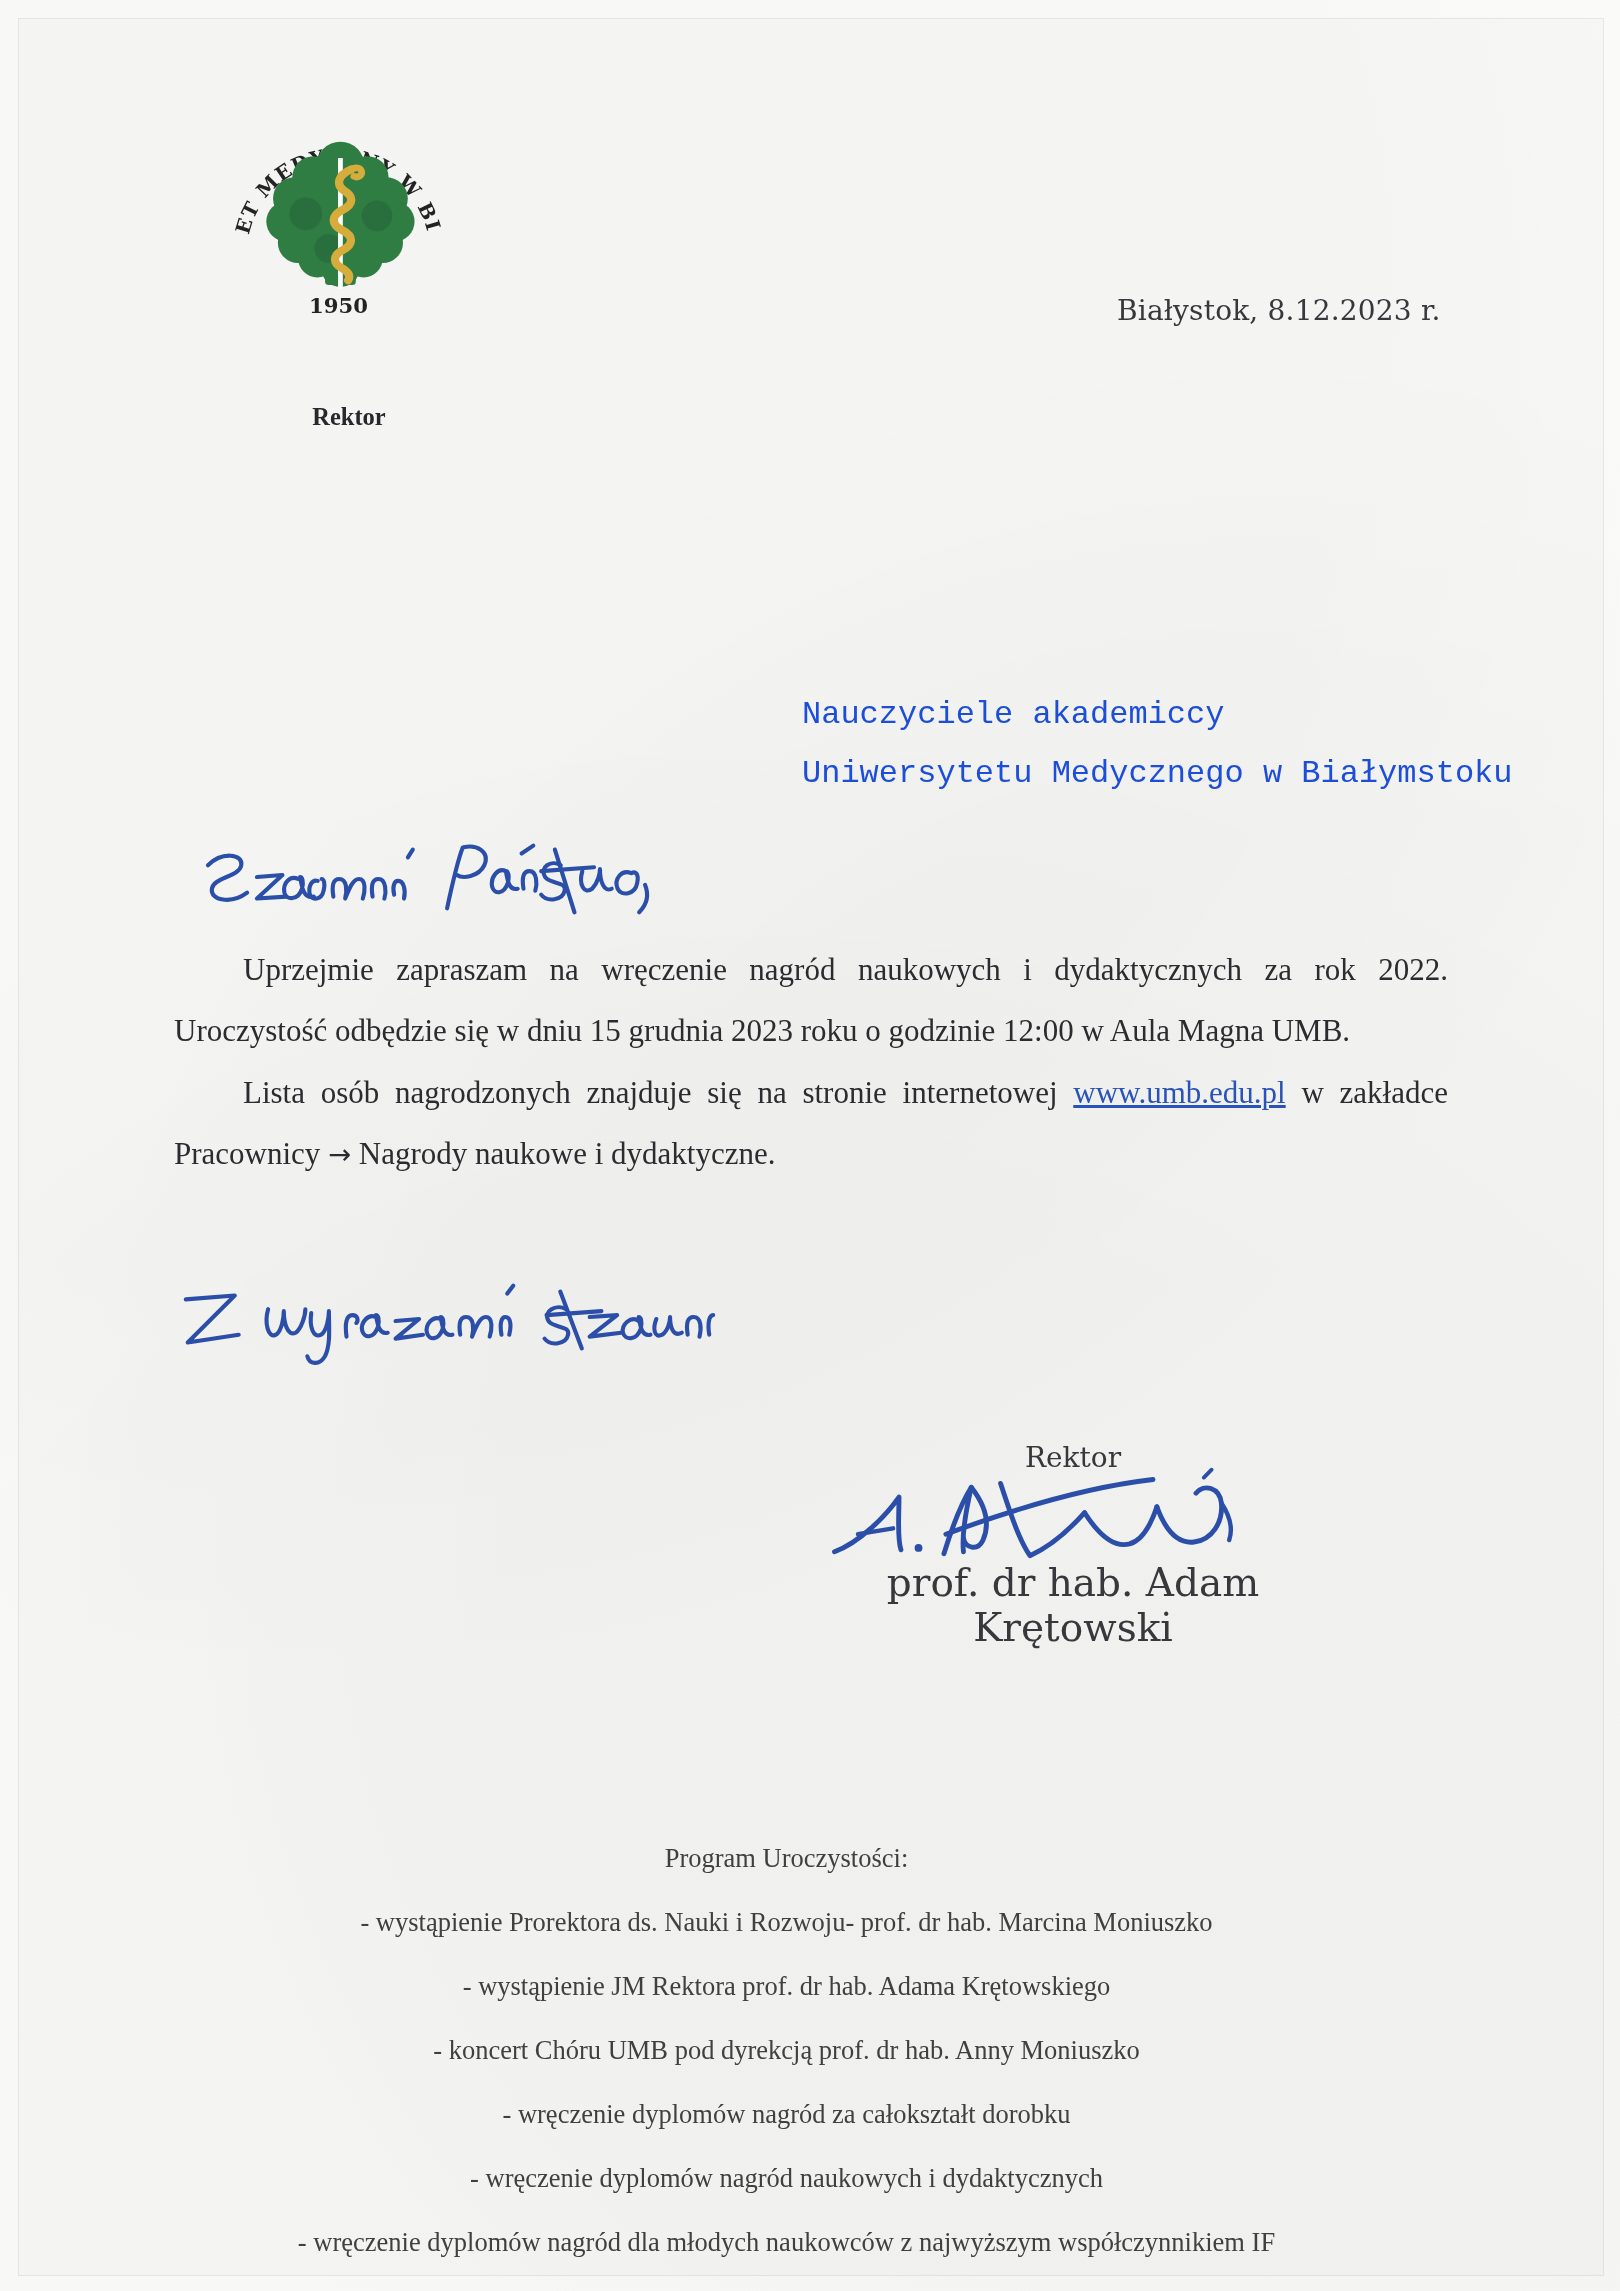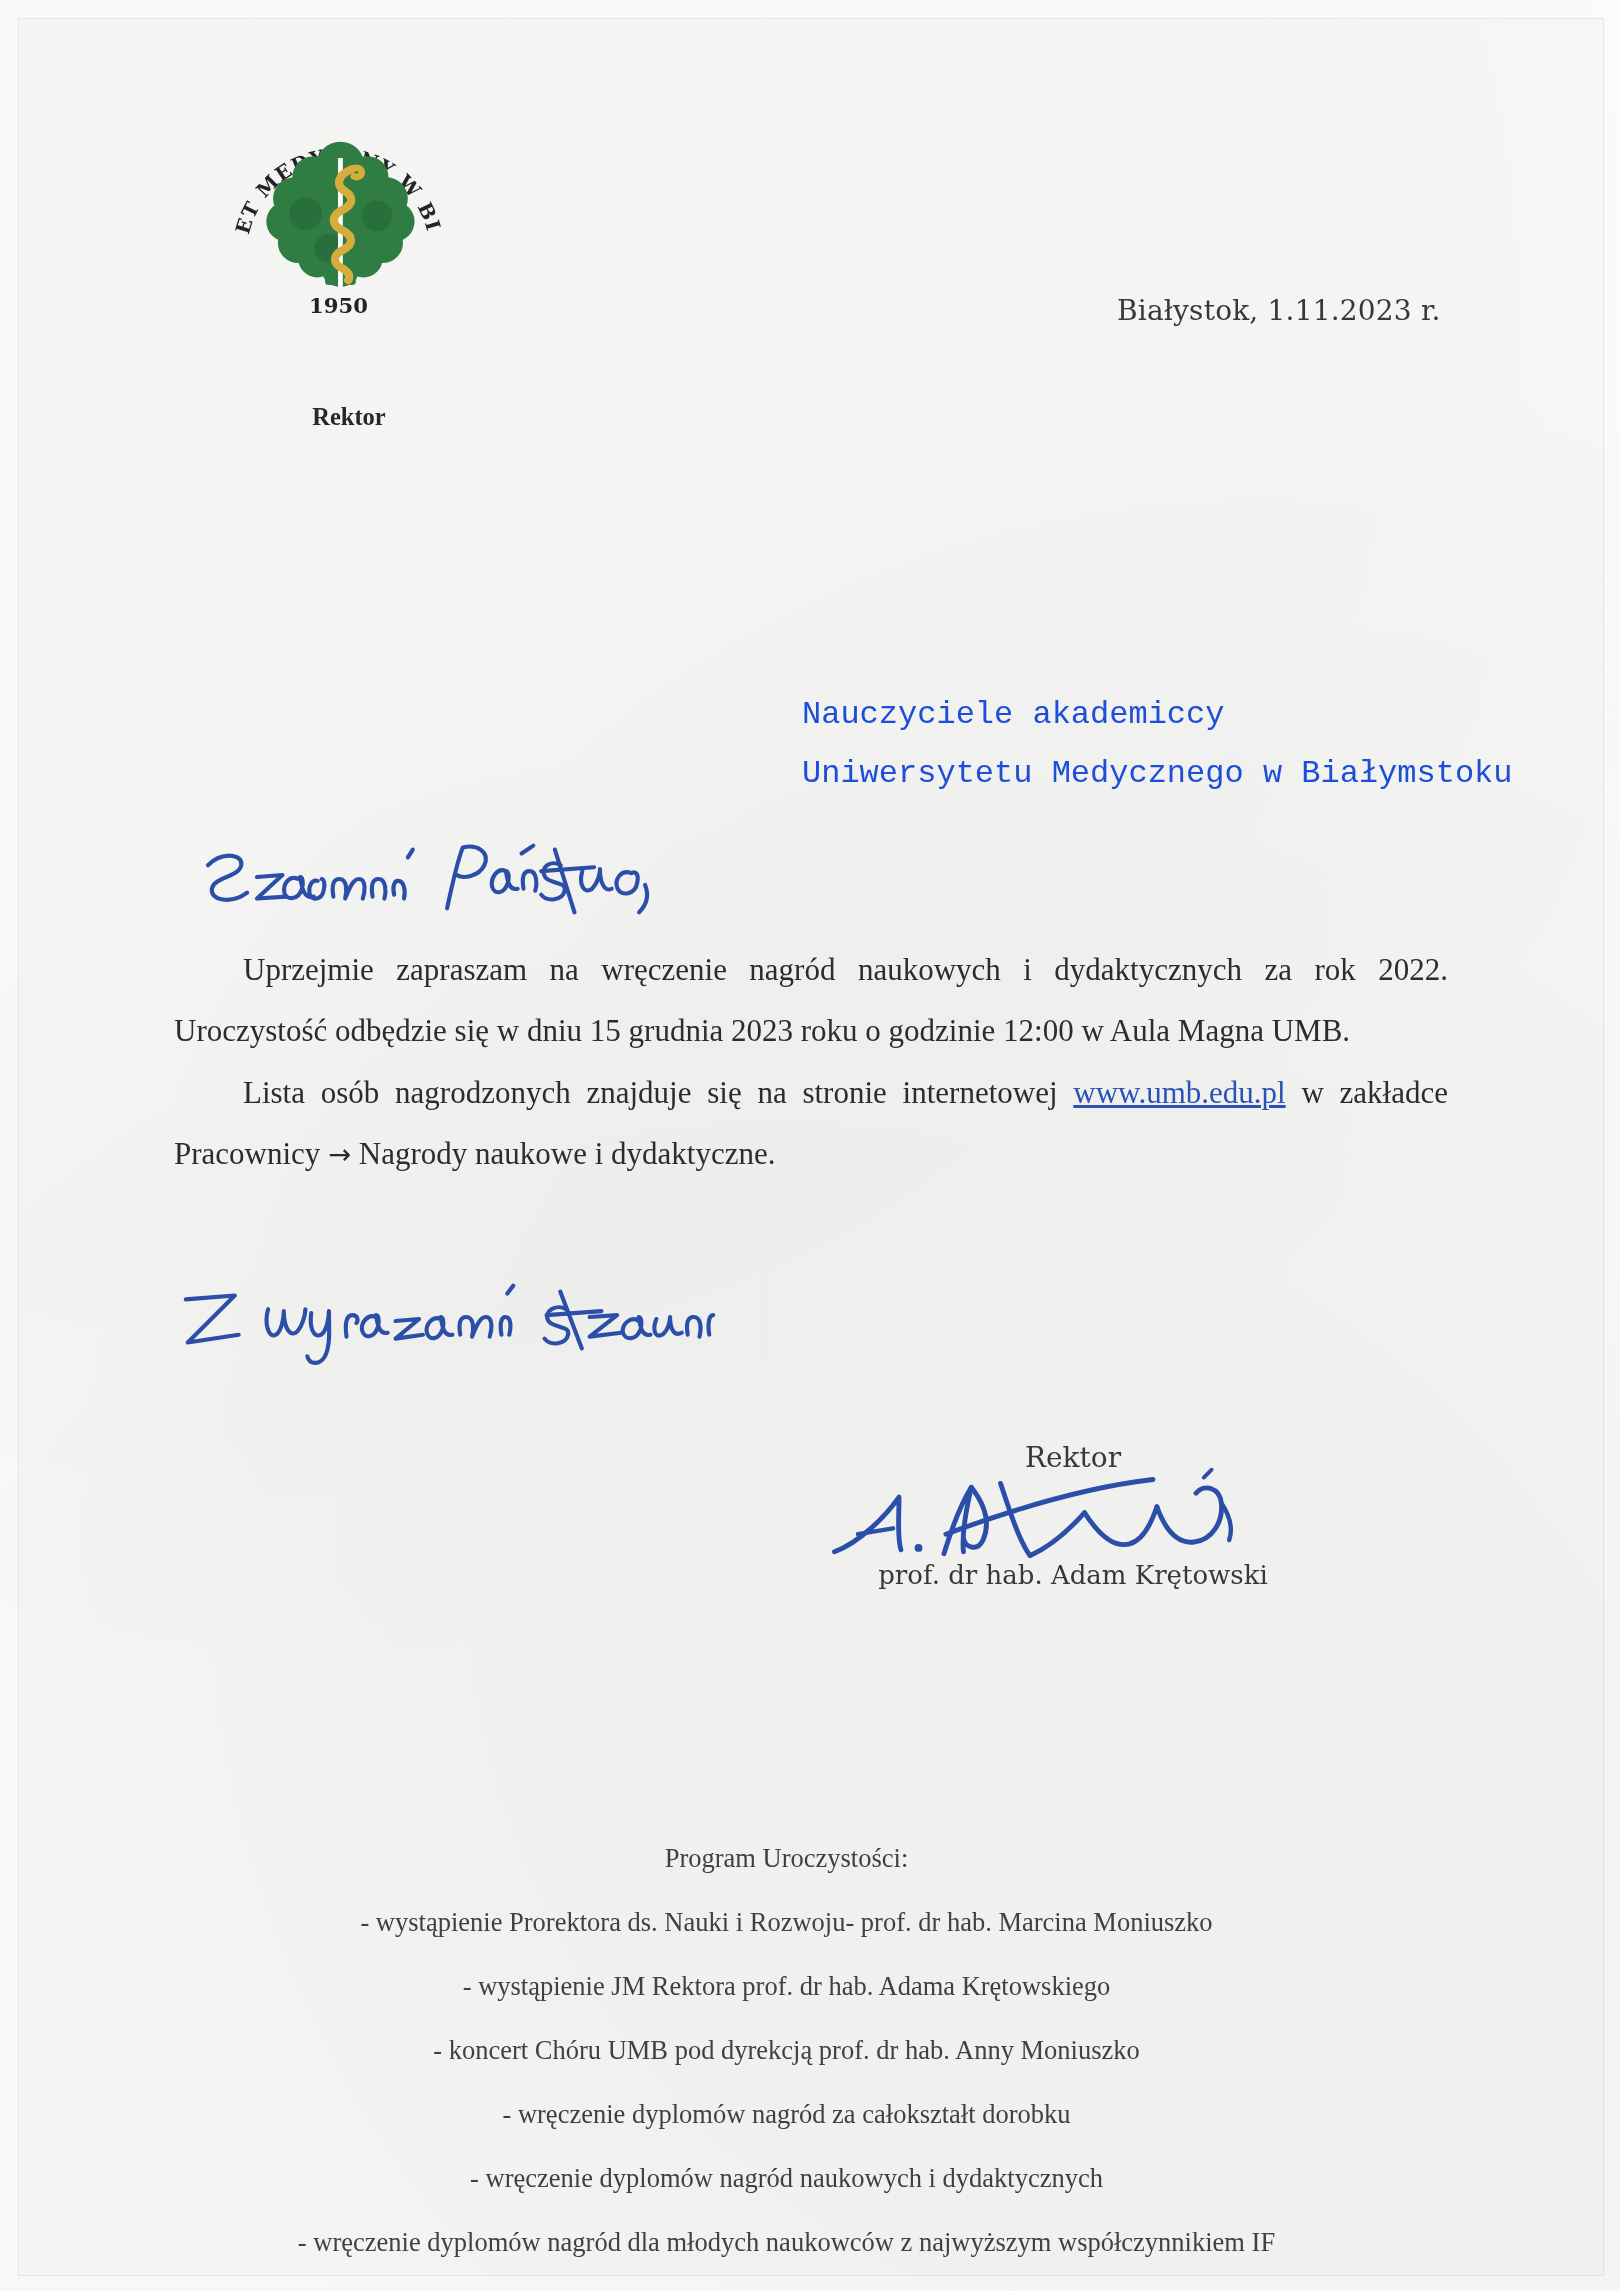--- a/index.html
+++ b/index.html
@@ -149,21 +149,21 @@
     position: absolute;
     left: 784px;
     top: 1441px;
     width: 578px;
     text-align: center;
     font-family: "DejaVu Serif", "Liberation Serif", serif;
     color: #38383c;
   }
   .sig-role { font-size: 28px; }
   .sig-gap { height: 86px; }
-  .sig-name { font-size: 26px; text-align: center; }
+  .sig-name { font-size: 39px; text-align: center; }
 
   
   .program {
     position: absolute;
     left: 174px;
     top: 1843px;
     width: 1225px;
     font-size: 26.5px;
     color: #404040;
     text-align: center;
@@ -227,21 +227,21 @@
         <path d="M 133,64 C 138,61 143,62 144,66 C 145,70 140,73 136,71" fill="none" stroke="#d6ad3c" stroke-width="7" stroke-linecap="round"></path>
 
         <text x="120" y="213" text-anchor="middle" font-family="DejaVu Serif, Liberation Serif, serif" font-size="22" font-weight="600" fill="#232323">1950</text>
       </svg>
     </div>
 
     <div class="letterhead">
       <div class="lh-role">Rektor</div>
     </div>
 
-    <div class="date-line">Białystok, 1.11.2023 r.</div>
+    <div class="date-line">Białystok, 8.12.2023 r.</div>
 
     <div class="addressee">
       <div>Nauczyciele akademiccy</div>
       <div>Uniwersytetu Medycznego w Białymstoku</div>
     </div>
 
     <div class="handwriting hw-salutation">
       <svg viewBox="0 0 470 100" xmlns="http://www.w3.org/2000/svg" aria-hidden="true">
         <g fill="none" stroke="#2b4fa8" stroke-width="4.2" stroke-linecap="round" stroke-linejoin="round">
 

